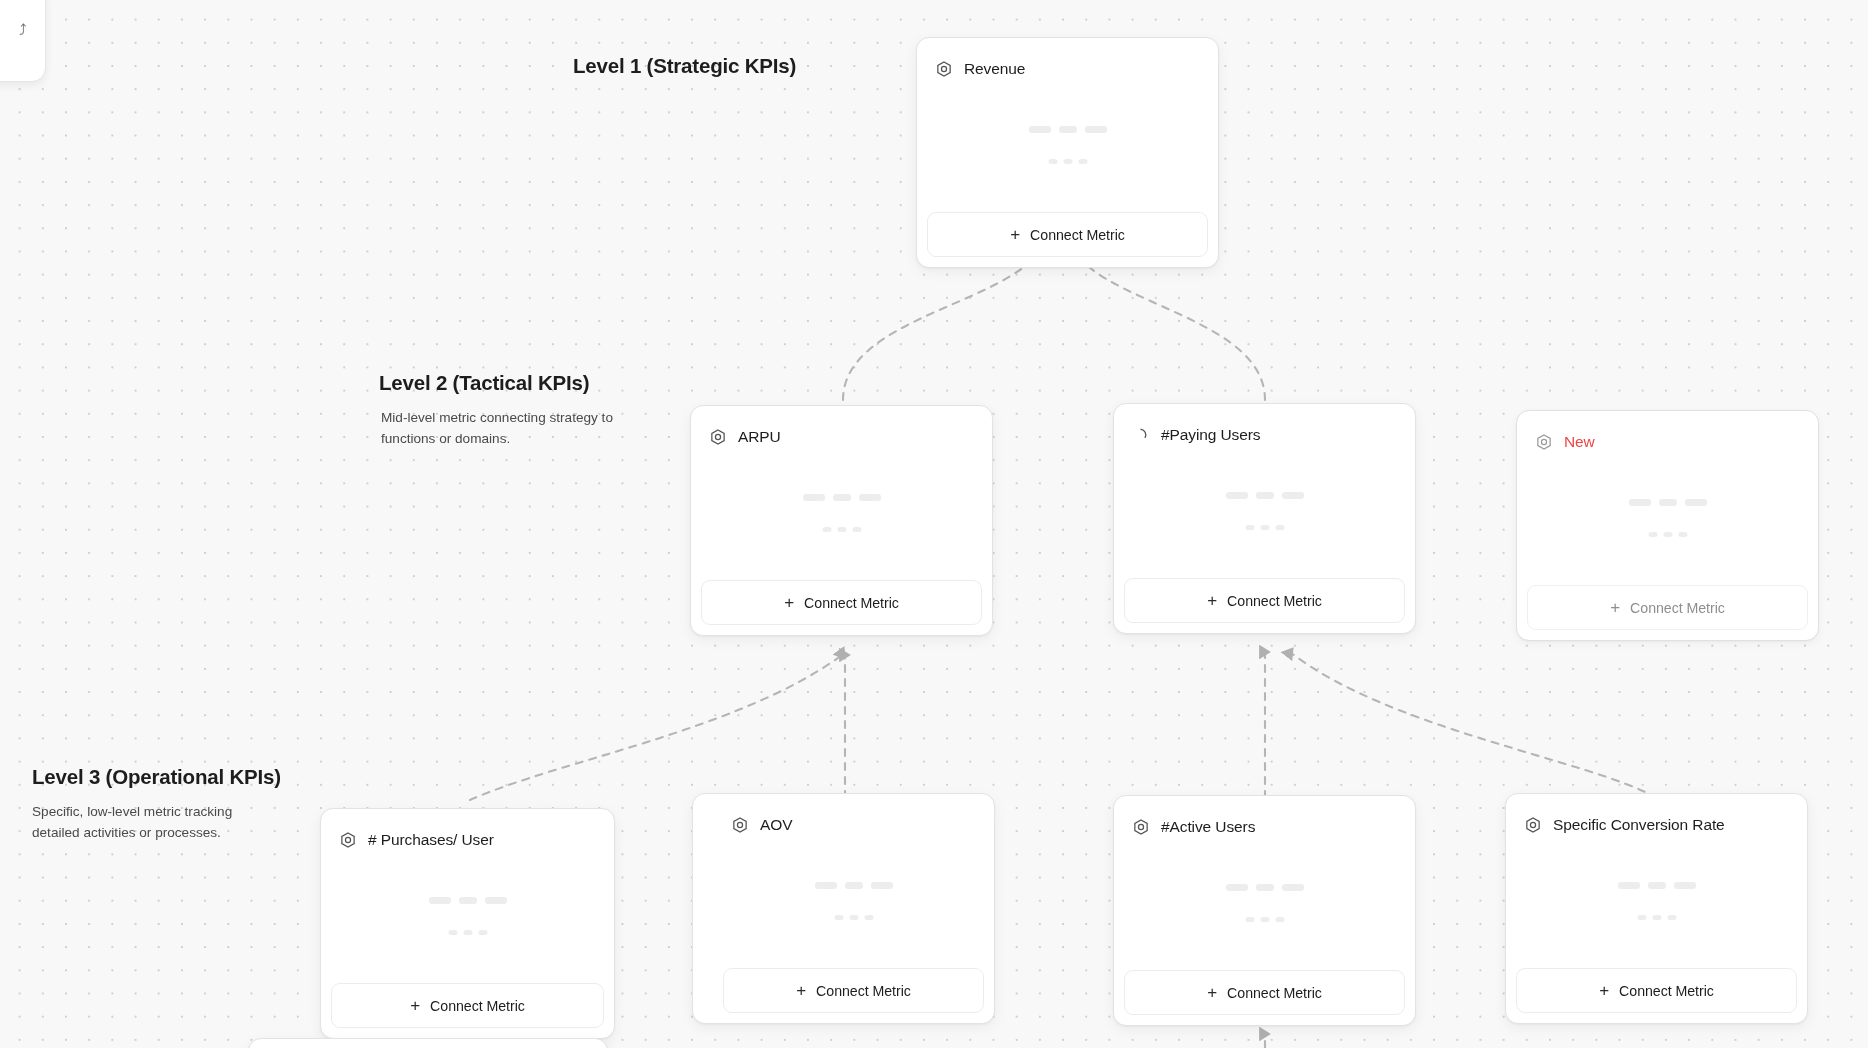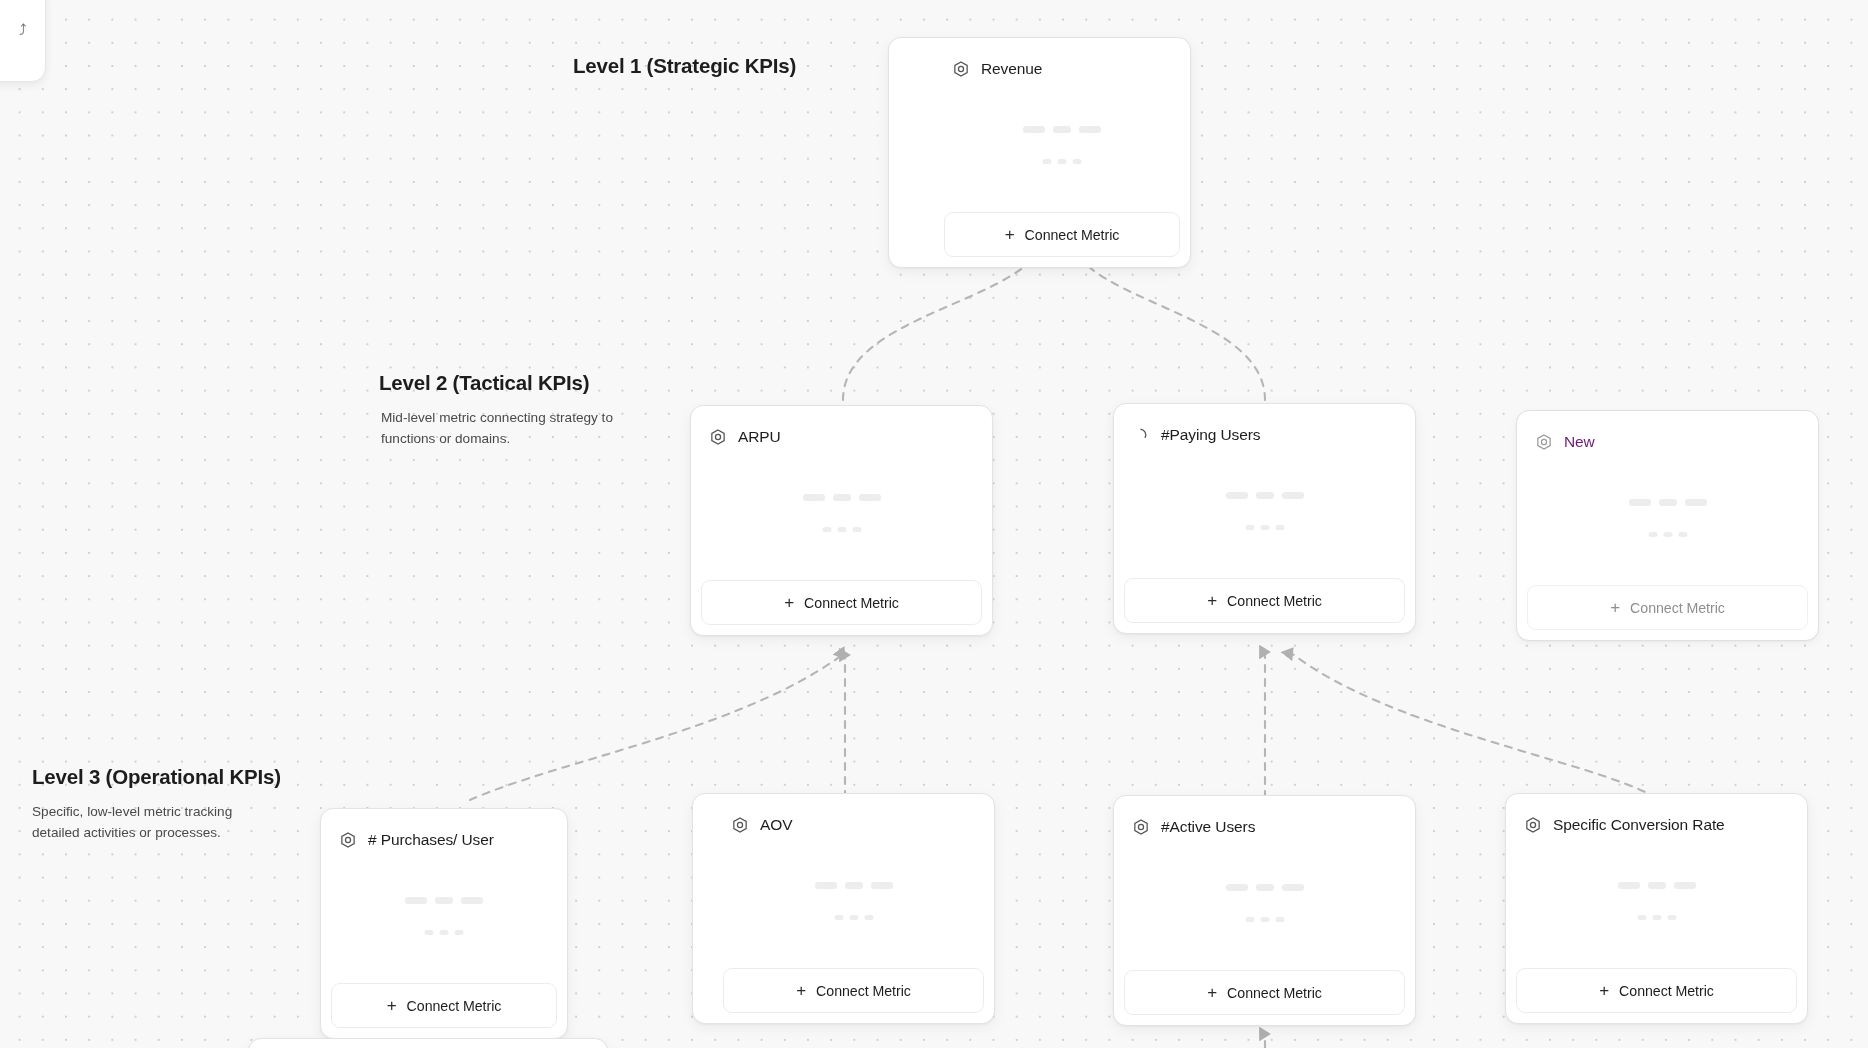--- a/index.html
+++ b/index.html
@@ -113,21 +113,21 @@
   .card-icon svg { display: block; width: 18px; height: 18px; }
   .card.muted .card-icon { color: #9b9b9b; }
 
   .card-title {
     font-size: 15.5px;
     font-weight: 400;
     color: #1d1d1f;
     white-space: nowrap;
     letter-spacing: -0.1px;
   }
-  .card.muted .card-title { color: #701a75; }
+  .card.muted .card-title { color: #ef4444; }
 
   
   .card-body {
     flex: 1 1 auto;
     position: relative;
     padding: 0 18px;
   }
   .skel-row {
     position: absolute;
     display: flex;
@@ -224,21 +224,21 @@
   <div class="level-label" style="left:379px; top:371px;">
     <div class="level-title">Level 2 (Tactical KPIs)</div>
     <div class="level-desc" style="max-width:238px; margin-left:2px;">Mid-level metric connecting strategy to functions or domains.</div>
   </div>
 
   <div class="level-label" style="left:32px; top:765px;">
     <div class="level-title">Level 3 (Operational KPIs)</div>
     <div class="level-desc" style="max-width:240px;">Specific, low-level metric tracking detailed activities or processes.</div>
   </div>
 
-  <div class="card" style="left:888px; top:37px; width:303px; height:231px;padding-left:45px;">
+  <div class="card" style="left:916px; top:37px; width:303px; height:231px;">
     <div class="card-head">
       <span class="card-icon">
         <svg viewBox="0 0 24 24" fill="none" stroke="currentColor" stroke-width="1.7">
           <path d="M12 2.6 L20.2 7.3 L20.2 16.7 L12 21.4 L3.8 16.7 L3.8 7.3 Z"></path>
           <circle cx="12" cy="12" r="3.4"></circle>
         </svg>
       </span>
       <span class="card-title">Revenue</span>
     </div>
     <div class="card-body">
@@ -343,21 +343,21 @@
       </div>
     </div>
     <div class="card-foot">
       <div class="connect-btn">
         <span class="connect-plus">+</span>
         <span class="connect-label">Connect Metric</span>
       </div>
     </div>
   </div>
 
-  <div class="card" style="left:320px; top:808px; width:248px; height:231px;">
+  <div class="card" style="left:320px; top:808px; width:295px; height:231px;">
     <div class="card-head">
       <span class="card-icon">
         <svg viewBox="0 0 24 24" fill="none" stroke="currentColor" stroke-width="1.7">
           <path d="M12 2.6 L20.2 7.3 L20.2 16.7 L12 21.4 L3.8 16.7 L3.8 7.3 Z"></path>
           <circle cx="12" cy="12" r="3.4"></circle>
         </svg>
       </span>
       <span class="card-title"># Purchases/ User</span>
     </div>
     <div class="card-body">

